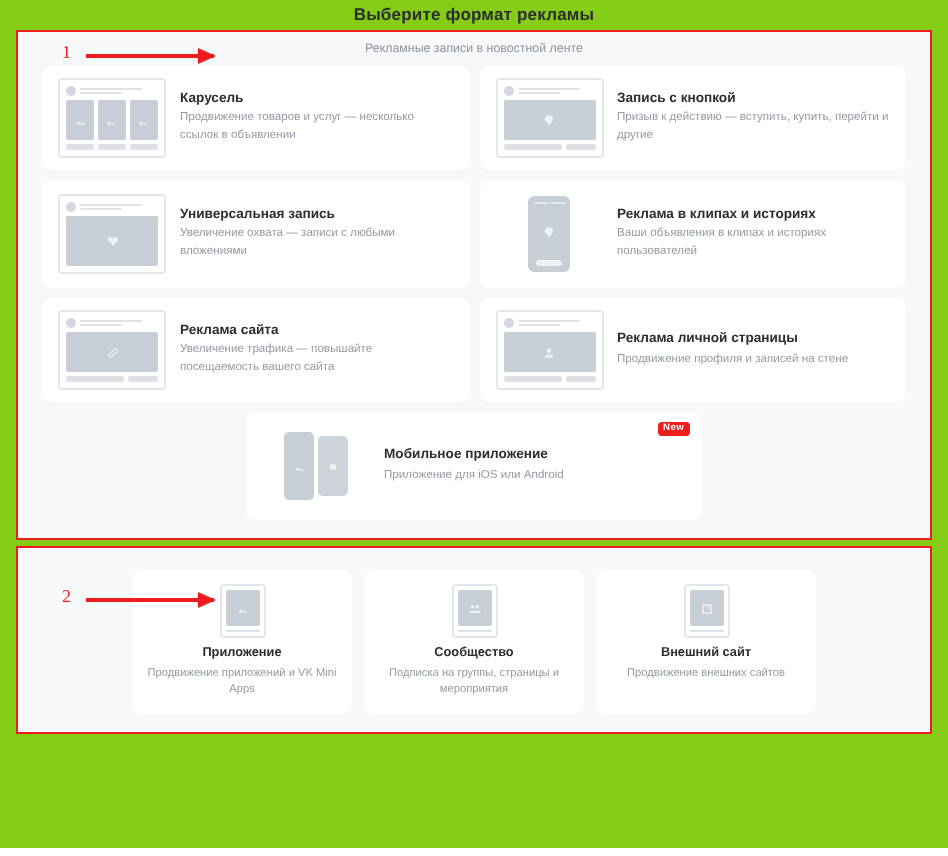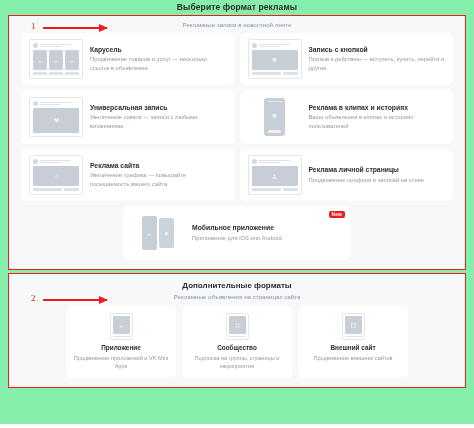--- a/index.html
+++ b/index.html
@@ -3,21 +3,21 @@
 <meta charset="utf-8">
 <style>
   * { box-sizing: border-box; }
   html, body {
     margin: 0; padding: 0;
     width: 474px; height: 428px;
     background: #ffffff;
     font-family: "Liberation Sans", sans-serif;
     overflow: hidden;
   }
-  .page { position: relative; width: 474px; height: 424px; background:#86efac; }
+  .page { position: relative; width: 474px; height: 424px; background:#84cc16; }
 
   
   .main-title {
     text-align: center;
     font-size: 8.5px;
     font-weight: bold;
     color: #2c2d2e;
     padding-top: 2px;
     letter-spacing: .1px;
   }
@@ -383,24 +383,20 @@
         </div>
       </div>
     </div>
 
     <div class="marker" style="left:22px; top:5px;">1</div>
     <div class="arrow" style="left:34px; top:11px; width:64px;"></div>
   </div>
 
   <div class="section sec2">
     <div class="section-inner">
-      <div class="sec-head">
-        <div class="sec-title">Дополнительные форматы</div>
-        <div class="sec-sub">Рекламные объявления на страницах сайта</div>
-      </div>
 
       <div class="tiles">
 
         <div class="tile">
           <div class="tile-ico">
             <div class="ti-box">
                 <svg class="glyph" viewBox="0 0 24 24">
                   <path d="M4 18l5-6 4 5 3-3 4 4z"></path>
                 </svg>
               </div>

